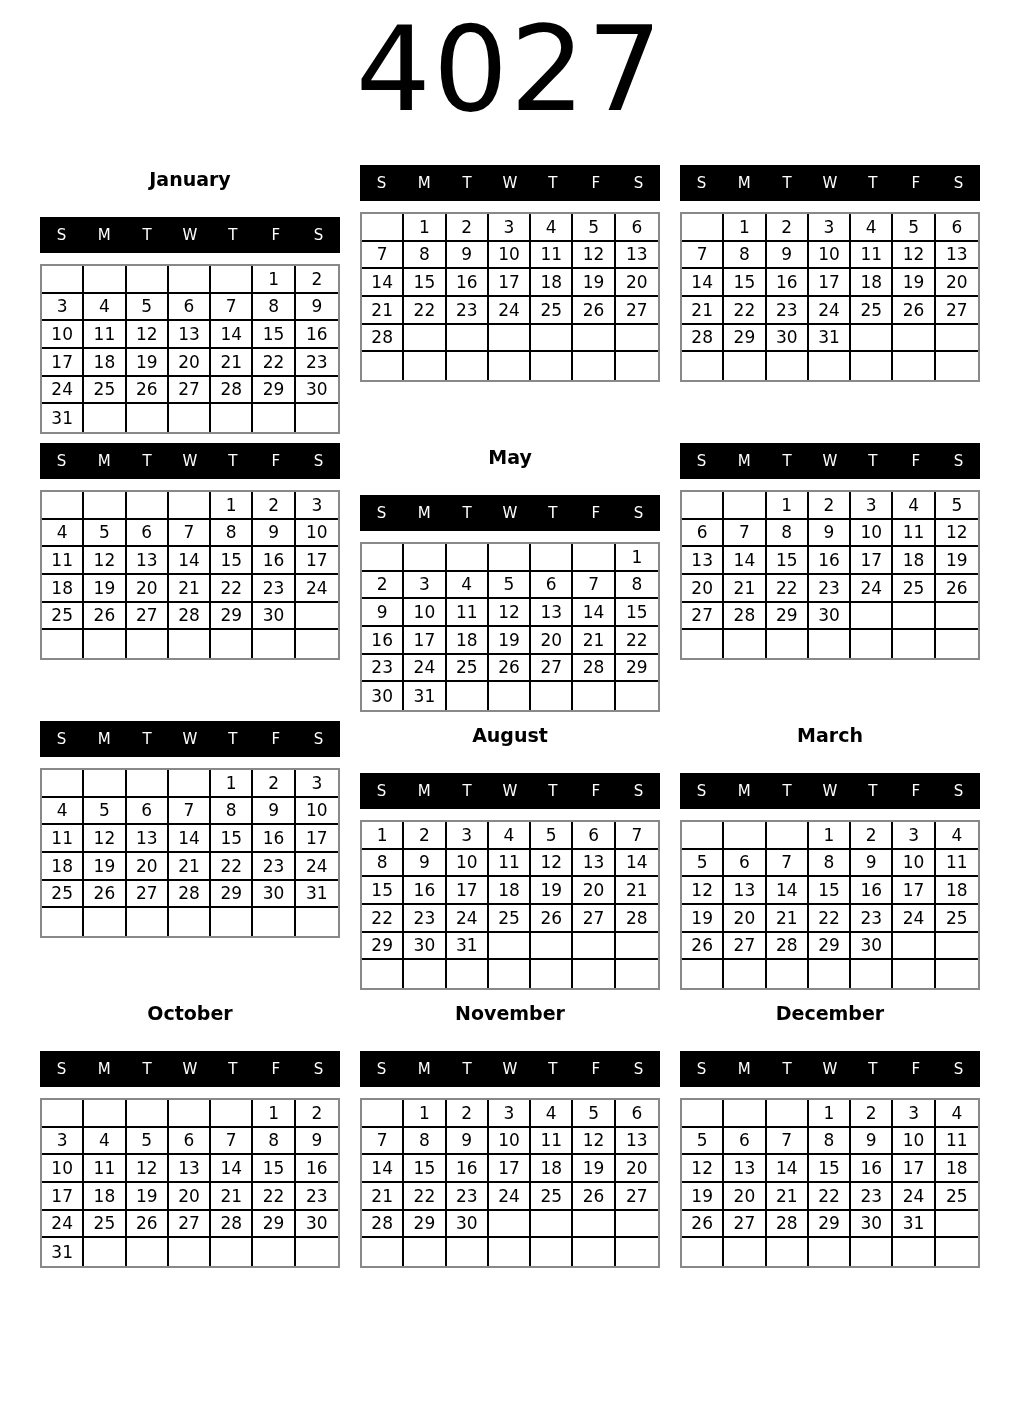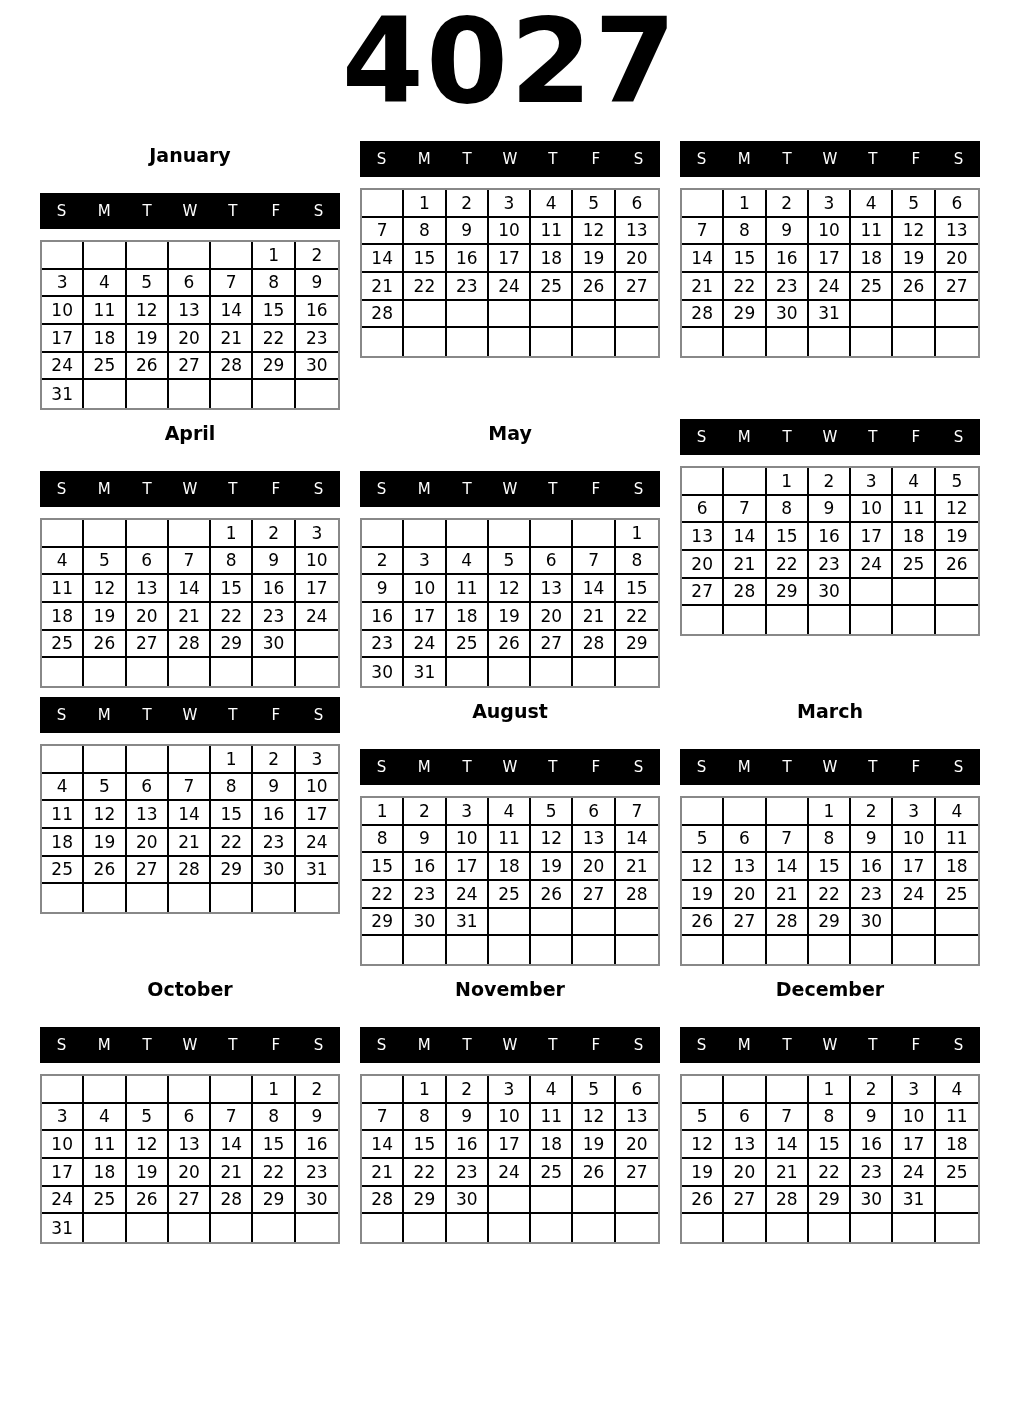--- a/index.html
+++ b/index.html
@@ -9,37 +9,37 @@
   }
   .page {
     position: relative;
     width: 1020px;
     height: 1412px;
     background: var(--page-bg, #ffffff);
     font-family: "DejaVu Sans", "Liberation Sans", sans-serif;
     overflow: hidden;
   }
   .year-title {
-    margin: 0;
+    margin: 8px;
     padding-top: 1px;
     height: 120px;
     line-height: 120px;
     text-align: center;
     font-size: 118px;
-    font-weight: bold;
+    font-weight: normal;
     letter-spacing: 2px;
     color: var(--text-color, #000000);
   }
   .months {
     display: grid;
     grid-template-columns: repeat(3, 300px);
     column-gap: 20px;
     row-gap: 9px;
     padding: 0 40px;
-    margin-top: 20px;
+    margin-top: 36px;
   }
   .month {
     width: 300px;
   }
   .month-name {
     margin: 0 0 24px 0;
     height: 28px;
     line-height: 28px;
     text-align: center;
     font-size: 19px;
@@ -246,21 +246,20 @@
           <div class="dc"></div>
           <div class="dc"></div>
           <div class="dc"></div>
           <div class="dc"></div>
           <div class="dc"></div>
           <div class="dc"></div>
           <div class="dc"></div>
         </div>
       </section>
       <section class="month">
-        <h2 class="month-name">April</h2>
         <div class="weekday-header">
           <span class="weekday">S</span>
           <span class="weekday">M</span>
           <span class="weekday">T</span>
           <span class="weekday">W</span>
           <span class="weekday">T</span>
           <span class="weekday">F</span>
           <span class="weekday">S</span>
         </div>
         <div class="dates">

